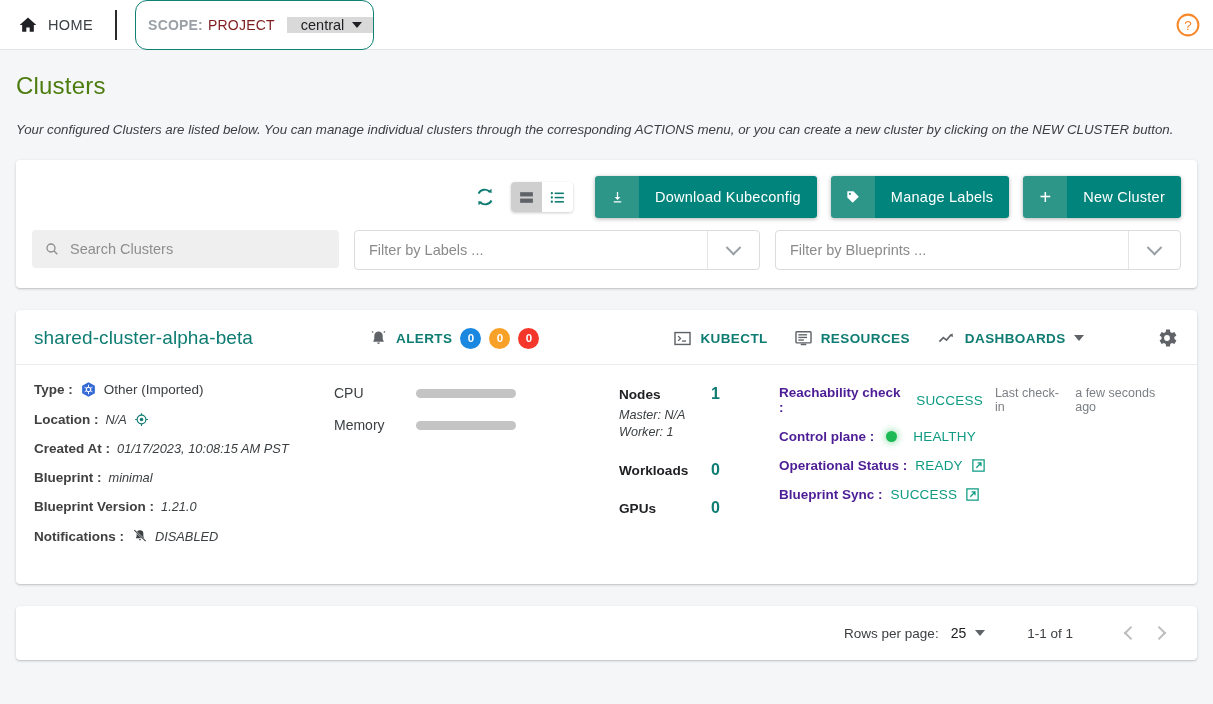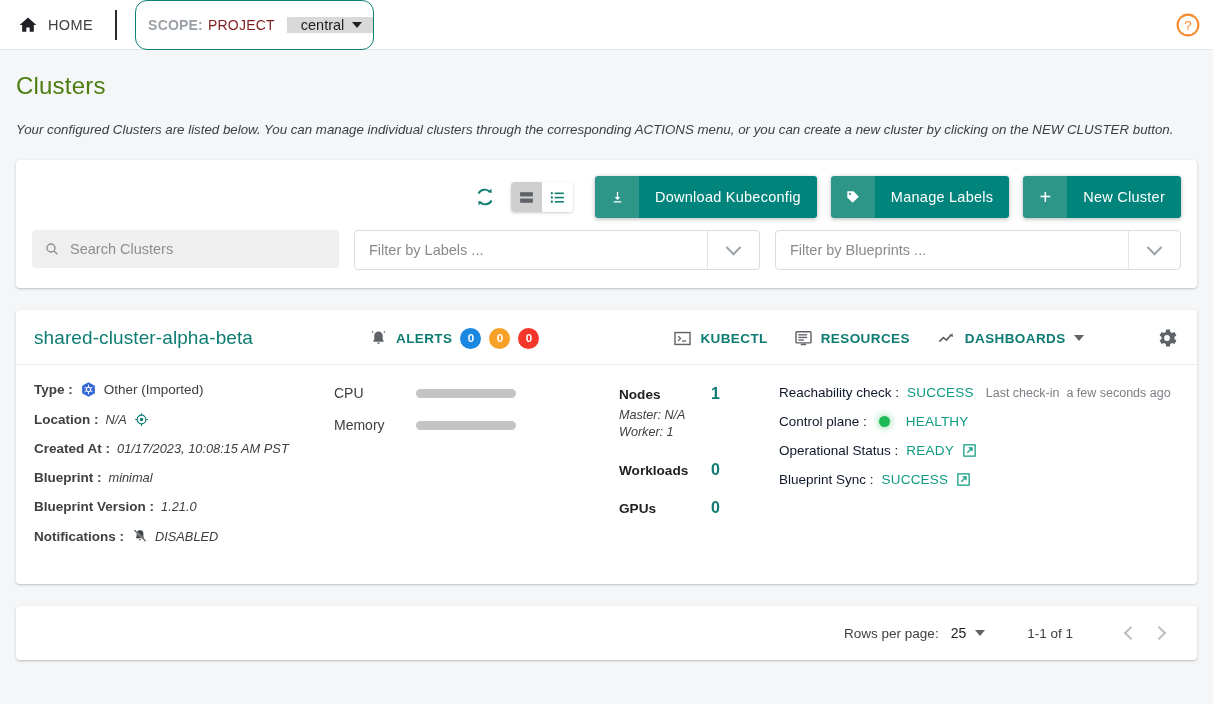--- a/index.html
+++ b/index.html
@@ -229,21 +229,21 @@
     display: flex; align-items: baseline;
     margin-bottom: 4px;
   }
   .count-lbl { font-size: 13.6px; font-weight: bold; color: #202124; width: 92px;}
   .count-val { font-size: 16px; font-weight: bold; color: #0e7c72; }
   .sub-note { font-style: italic; font-size: 12.6px; color: #3c4043; line-height: 17px; }
   .count-block { margin-bottom: 20px; }
 
   .col-status { flex: 1; padding-top: 4px; }
   .st-row { display: flex; align-items: center; margin-bottom: 14px; font-size: 13.5px; }
-  .st-k { font-weight: normal; color: #0f172a; }
+  .st-k { font-weight: bold; color: #4c1d95; }
   .st-v { color: #0e9b82; margin-left: 8px; letter-spacing:.2px;}
   .st-note { color: #7b7f84; font-size: 12.5px; margin-left: 12px; }
   .dot-green {
     width: 11px; height: 11px; border-radius: 50%;
     background: #1db954; margin-left: 12px;
     box-shadow: 0 0 6px 2px rgba(29,185,84,.35);
   }
   .ext-link { margin-left: 8px; cursor: pointer; display:block;}
 
   

